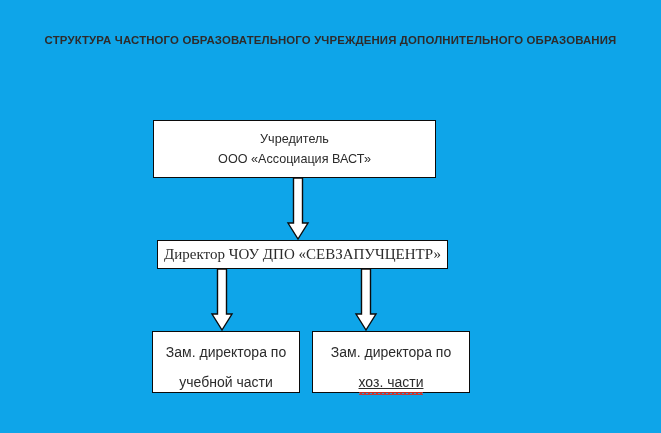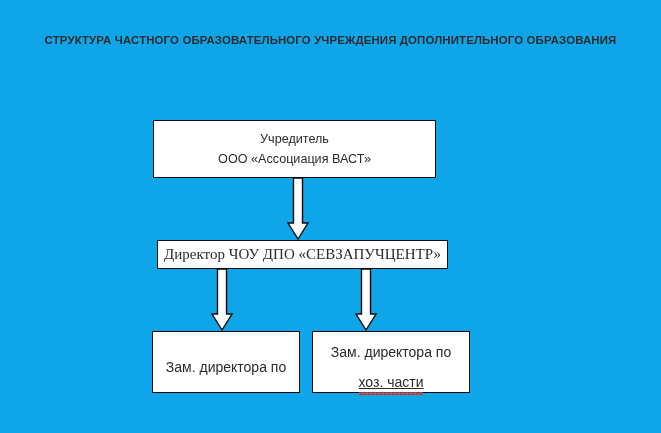--- a/index.html
+++ b/index.html
@@ -168,20 +168,21 @@
   </div>
 
   <div class="arrow" id="arrow-director-economic">
     <svg width="22" height="62" viewBox="0 0 22 62">
       <polygon class="shape" points="6.5,0 15.5,0 15.5,45 21,45 11,61 1,45 6.5,45"></polygon>
     </svg>
   </div>
 
   <div class="node" id="node-deputy-academic">
     <span class="line">Зам. директора по</span>
+    <span class="line">учебной части</span>
   </div>
 
   <div class="node" id="node-deputy-economic">
     <span class="line">Зам. директора по</span>
     <span class="line squiggle">хоз. части</span>
   </div>
 
 </div>
 
 </body></html>

